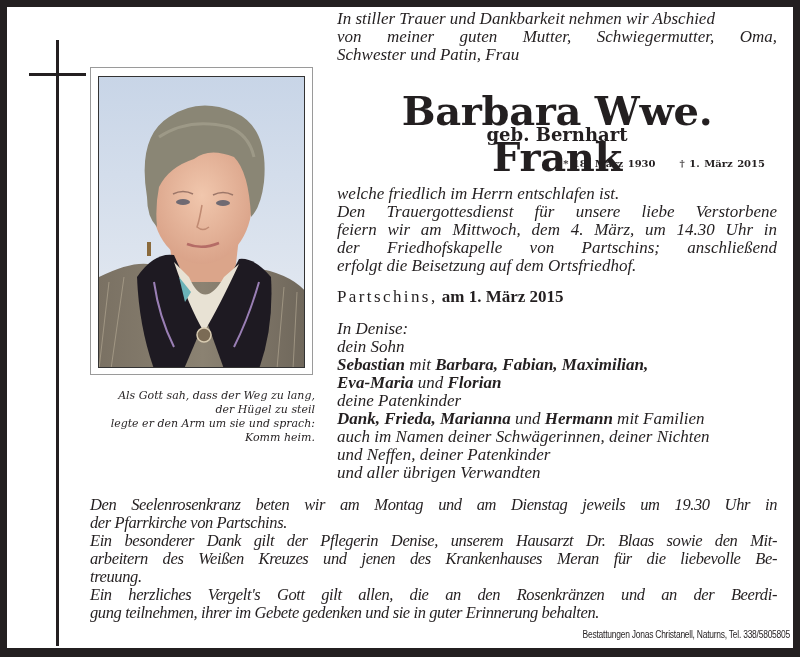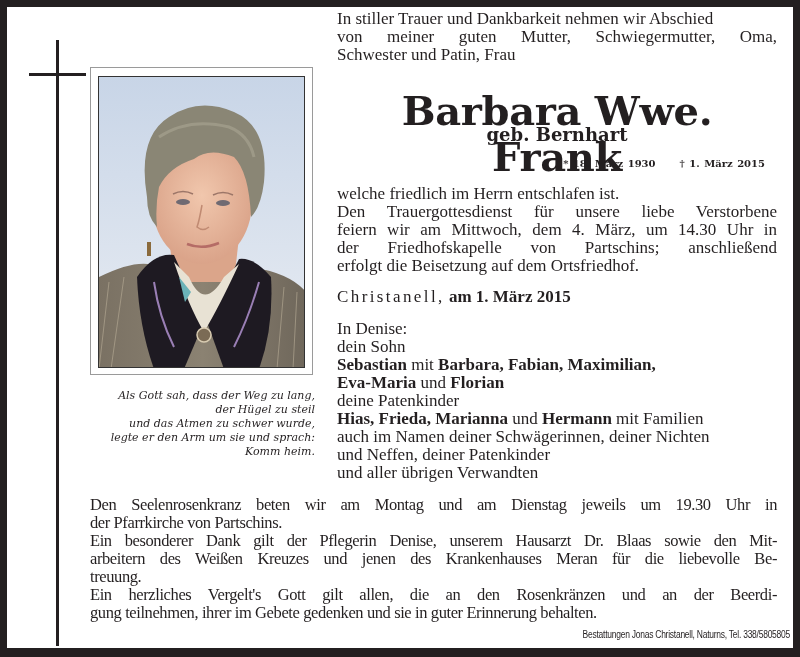--- a/index.html
+++ b/index.html
@@ -11,21 +11,21 @@
   .photo { position: absolute; left: 7px; top: 8px; width: 207px; height: 292px; border: 1px solid #333; box-sizing: border-box; overflow: hidden; background: linear-gradient(180deg, #c9d6e6 0%, #dfe6f0 60%, #e8ecf2 100%); }
   .verse { position: absolute; left: 85px; top: 389px; width: 230px; text-align: right; font-family: "DejaVu Serif", serif; font-style: italic; font-size: 11px; line-height: 14px; color: #231f20; }
   .verse div { white-space: nowrap; }
   .right { position: absolute; left: 337px; width: 440px; font-family: "Liberation Serif", serif; font-size: 17px; line-height: 18px; }
   .intro { top: 10px; text-align: justify; text-align-last: left; }
   .name { position: absolute; left: 337px; top: 88px; width: 440px; text-align: center; font-family: "DejaVu Serif", serif; font-weight: bold; font-size: 40px; line-height: 46px; letter-spacing: -0.3px; }
   .maiden { position: absolute; left: 337px; top: 124px; width: 440px; text-align: center; font-family: "DejaVu Serif", serif; font-weight: bold; font-size: 18px; line-height: 22px; }
   .dates { position: absolute; left: 337px; top: 155px; width: 440px; text-align: right; font-family: "DejaVu Serif", serif; font-weight: bold; font-size: 10px; line-height: 18px; word-spacing: 1px; }
   .dates span { margin: 0 12px; }
   .service { top: 185px; }
-  .line { white-space: nowrap; }
+  .line { white-space: nowrap; font-style: italic; }
   .jl { text-align: justify; text-align-last: justify; }
   .place { top: 288px; letter-spacing: 2.4px; }
   .place .rest { letter-spacing: 0; font-weight: bold; }
   .family { top: 320px; }
   .family b { font-weight: bold; }
   .bottom { position: absolute; left: 90px; width: 687px; font-family: "Liberation Serif", serif; font-size: 16.5px; line-height: 18px; top: 496px; letter-spacing: -0.4px; }
   .undertaker { position: absolute; right: 10px; top: 629px; font-family: "Liberation Sans", sans-serif; font-size: 10px; line-height: 12px; letter-spacing: -0.3px; transform: scaleX(0.85); transform-origin: right; }
 </style>
 </head>
 <body>
@@ -89,21 +89,20 @@
       <path d="M88 167 Q103 173 120 166" stroke="#b56c66" stroke-width="2.5" fill="none"></path>
 
       <rect x="48" y="165" width="4" height="14" fill="#8a6a3c"></rect>
     </svg>
   </div>
 </div>
 
 <div class="verse">
   <div>Als Gott sah, dass der Weg zu lang,</div>
   <div>der Hügel zu steil</div>
-  <div>und das Atmen zu schwer wurde,</div>
   <div>legte er den Arm um sie und sprach:</div>
   <div>Komm heim.</div>
 </div>
 
 <div class="right intro">
   <div class="line">In stiller Trauer und Dankbarkeit nehmen wir Abschied</div>
   <div class="line jl">von meiner guten Mutter, Schwiegermutter, Oma,</div>
   <div class="line">Schwester und Patin, Frau</div>
 </div>
 
@@ -115,30 +114,30 @@
 
 <div class="right service">
   <div class="line">welche friedlich im Herrn entschlafen ist.</div>
   <div class="line jl">Den Trauergottesdienst für unsere liebe Verstorbene</div>
   <div class="line jl">feiern wir am Mittwoch, dem 4. März, um 14.30 Uhr in</div>
   <div class="line jl">der Friedhofskapelle von Partschins; anschließend</div>
   <div class="line">erfolgt die Beisetzung auf dem Ortsfriedhof.</div>
 </div>
 
 <div class="right place">
-  <span>Christanell,</span><span class="rest"> am 1. März 2015</span>
+  <span>Partschins,</span><span class="rest"> am 1. März 2015</span>
 </div>
 
 <div class="right family">
   <div class="line">In Denise:</div>
   <div class="line">dein Sohn</div>
   <div class="line"><b>Sebastian</b><span> mit </span><b>Barbara, Fabian, Maximilian,</b></div>
   <div class="line"><b>Eva-Maria</b><span> und </span><b>Florian</b></div>
   <div class="line">deine Patenkinder</div>
-  <div class="line"><b>Hias, Frieda, Marianna</b><span> und </span><b>Hermann</b><span> mit Familien</span></div>
+  <div class="line"><b>Dank, Frieda, Marianna</b><span> und </span><b>Hermann</b><span> mit Familien</span></div>
   <div class="line">auch im Namen deiner Schwägerinnen, deiner Nichten</div>
   <div class="line">und Neffen, deiner Patenkinder</div>
   <div class="line">und aller übrigen Verwandten</div>
 </div>
 
 <div class="bottom">
   <div class="line jl">Den Seelenrosenkranz beten wir am Montag und am Dienstag jeweils um 19.30 Uhr in</div>
   <div class="line">der Pfarrkirche von Partschins.</div>
   <div class="line jl">Ein besonderer Dank gilt der Pflegerin Denise, unserem Hausarzt Dr. Blaas sowie den Mit-</div>
   <div class="line jl">arbeitern des Weißen Kreuzes und jenen des Krankenhauses Meran für die liebevolle Be-</div>

